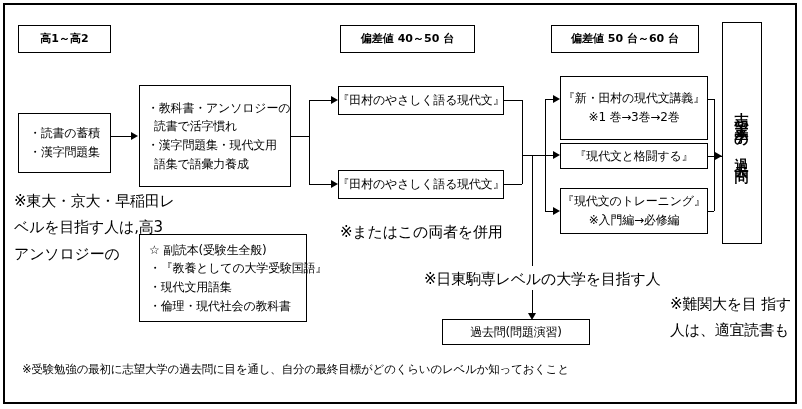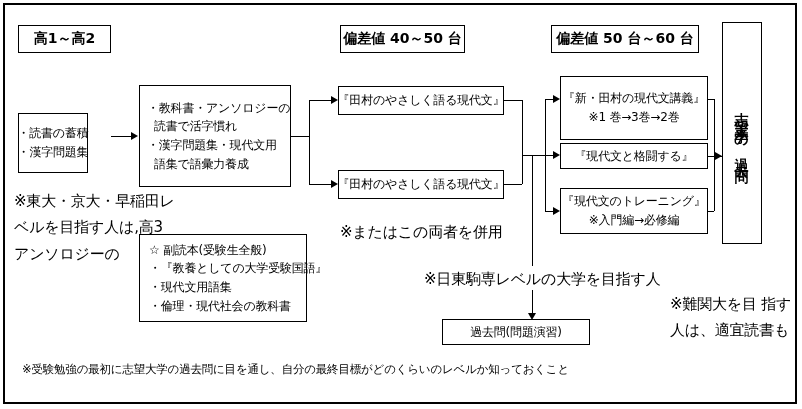--- a/index.html
+++ b/index.html
@@ -35,21 +35,21 @@
     letter-spacing:-0.2px;
     text-align:center;
     padding:2px 4px;
   }
   .box.left-align{
     align-items:flex-start;
     text-align:center;
   }
   .box .ln{display:block;white-space:nowrap;}
   .header-box{
-    font-size:14px;
+    font-size:11px;
     font-weight:bold;
     letter-spacing:0px;
   }
   .note{
     position:absolute;
     font-size:15px;
     line-height:1.75;
     letter-spacing:-0.2px;
     white-space:nowrap;
     color:#000;
@@ -108,33 +108,33 @@
 
 <div id="canvas">
 
   <div class="frame"></div>
 
   <div class="box header-box" style="left:18px; top:25px; width:93px; height:28px;">
     <span class="ln">高1～高2</span>
   </div>
 
 
-  <div class="box header-box" style="left:340px; top:25px; width:125px; height:28px;text-align:right;">
+  <div class="box header-box" style="left:340px; top:25px; width:135px; height:28px;text-align:right;">
     <span class="ln">偏差値 40～50 台</span>
   </div>
 
   <div class="box header-box" style="left:551px; top:25px; width:148px; height:28px;">
     <span class="ln">偏差値 50 台～60 台</span>
   </div>
 
   <div class="vbox" style="left:722px; top:22px; width:40px; height:222px;">
     <span class="vtext">志望大学の過去問</span>
   </div>
 
-  <div class="box" style="left:18px; top:113px; width:70px; height:60px;">
+  <div class="box" style="left:18px; top:113px; width:93px; height:60px;">
     <span class="ln">・読書の蓄積</span>
     <span class="ln">・漢字問題集</span>
   </div>
 
   <div class="ln-h" style="left:111px; top:136px; width:20px;"></div>
   <div class="arrow-r" style="left:131px; top:132px;"></div>
 
   <div class="box left-align" style="left:139px; top:85px; width:152px; height:102px; padding-left:7px;">
     <span class="ln">・教科書・アンソロジーの</span>
     <span class="ln" style="padding-left:7px;">読書で活字慣れ</span>

